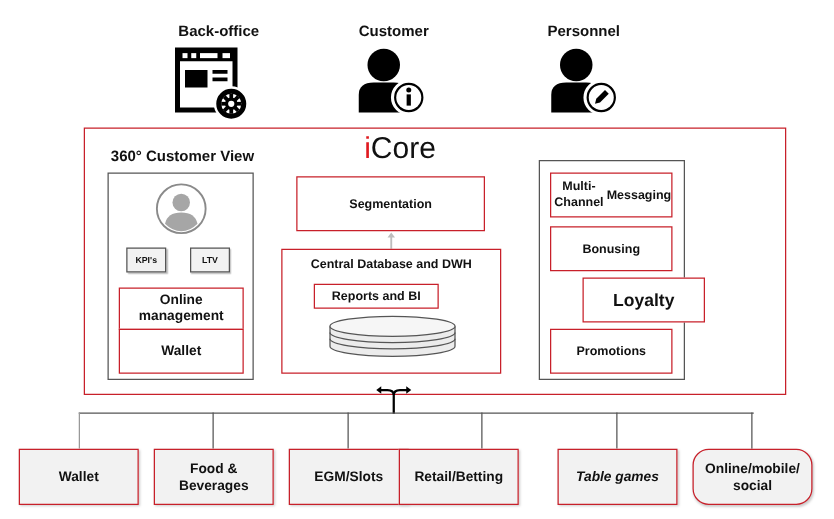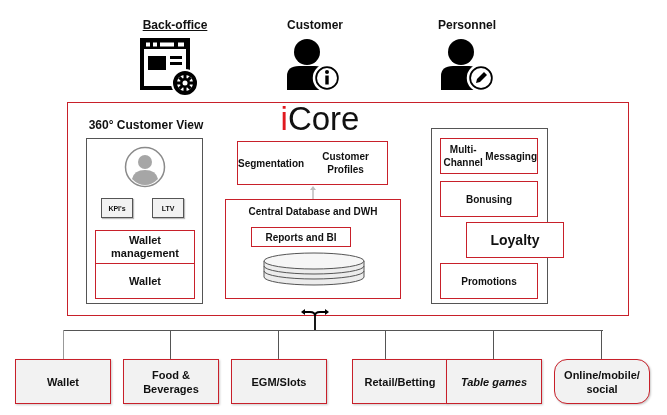--- a/index.html
+++ b/index.html
@@ -16,21 +16,21 @@
               font-size:7px; font-weight:bold; box-shadow:1px 1px 1px #bbb; }
   .bottombox { border:1.3px solid #c8202a; box-sizing:border-box; background:#f2f2f2;
                display:flex; align-items:center; justify-content:center; text-align:center;
                font-weight:bold; font-size:11px; line-height:14px; box-shadow:1px 1px 2px #ccc; }
   .line { position:absolute; background:#555; }
   svg { position:absolute; overflow:visible; }
 </style>
 </head>
 <body>
 
-<div class="abs top-title" style="left:120px;top:18px;text-decoration:underline;">Back-office</div>
+<div class="abs top-title" style="left:120px;top:18px;">Back-office</div>
 <div class="abs top-title" style="left:260px;top:18px;">Customer</div>
 <div class="abs top-title" style="left:412px;top:18px;">Personnel</div>
 
 <svg style="left:140px;top:38px;" width="60" height="60" viewBox="0 0 60 60">
   <rect x="2" y="2" width="46" height="48" fill="none" stroke="#000" stroke-width="4"></rect>
   <rect x="2" y="2" width="46" height="9" fill="#000"></rect>
   <rect x="6" y="4.5" width="4" height="4" fill="#fff"></rect>
   <rect x="13" y="4.5" width="4" height="4" fill="#fff"></rect>
   <rect x="20" y="4.5" width="14" height="4" fill="#fff"></rect>
   <rect x="38" y="4.5" width="6" height="4" fill="#fff"></rect>
@@ -60,37 +60,36 @@
 
 <svg style="left:441px;top:38px;" width="60" height="55" viewBox="0 0 60 55">
   <circle cx="20" cy="14" r="13" fill="#000"></circle>
   <path d="M0 52 L0 38 Q0 28 12 28 L28 28 Q40 28 40 38 L40 52 Z" fill="#000"></path>
   <circle cx="40" cy="40" r="13" fill="#000" stroke="#fff" stroke-width="2.5"></circle>
   <circle cx="40" cy="40" r="10" fill="#fff"></circle>
   <path d="M35 45 L36 41 L43 34 L46 37 L39 44 Z" fill="#000"></path>
 </svg>
 
 <div class="abs" style="left:67px;top:102px;width:562px;height:214px;border:1.3px solid #c8202a;box-sizing:border-box;"></div>
-<div class="abs" style="left:270px;top:104px;width:100px;text-align:center;font-size:33px;line-height:30px;"><span style="color:#e0191f;">i</span><span>Core</span></div>
+<div class="abs" style="left:270px;top:104px;width:100px;text-align:center;font-size:24px;line-height:30px;"><span style="color:#e0191f;">i</span><span>Core</span></div>
 
 <div class="abs" style="left:80px;top:118px;width:132px;font-weight:bold;font-size:12px;text-align:center;">360° Customer View</div>
 <div class="abs greybox" style="left:86px;top:138px;width:117px;height:166px;"></div>
 <svg style="left:124px;top:146px;" width="42" height="42" viewBox="0 0 42 42">
   <circle cx="21" cy="21" r="19.5" fill="#fff" stroke="#8a8a8a" stroke-width="1.5"></circle>
   <circle cx="21" cy="16" r="7" fill="#a6a6a6"></circle>
   <path d="M8 33 Q10 24 21 24 Q32 24 34 33 Q28 39 21 39 Q14 39 8 33 Z" fill="#a6a6a6"></path>
 </svg>
 <div class="abs smallbox" style="left:101px;top:198px;width:32px;height:20px;">KPI's</div>
 <div class="abs smallbox" style="left:152px;top:198px;width:32px;height:20px;">LTV</div>
-<div class="abs redbox lbl" style="left:95px;top:230px;width:100px;height:34px;">Wallet management</div>
+<div class="abs redbox lbl" style="left:95px;top:230px;width:100px;height:34px;">Online management</div>
 <div class="abs redbox lbl" style="left:95px;top:263px;width:100px;height:36px;">Wallet</div>
 
 <div class="abs redbox lbl" style="left:237px;top:141px;width:151px;height:44px;flex-direction:row;font-size:10px;">
   <span>Segmentation</span>
-  <span>Customer Profiles</span>
 </div>
 <svg style="left:308px;top:185px;" width="10" height="15" viewBox="0 0 10 15">
   <line x1="5" y1="14" x2="5" y2="3" stroke="#bdbdbd" stroke-width="1.5"></line>
   <path d="M2 5 L5 1 L8 5 Z" fill="#bdbdbd"></path>
 </svg>
 <div class="abs" style="left:225px;top:199px;width:176px;height:100px;border:1.3px solid #c8202a;box-sizing:border-box;"></div>
 <div class="abs lbl" style="left:225px;top:205px;width:176px;font-size:10px;">Central Database and DWH</div>
 <div class="abs redbox lbl" style="left:251px;top:227px;width:100px;height:20px;font-size:10px;">Reports and BI</div>
 <svg style="left:262px;top:252px;" width="104" height="36" viewBox="0 0 104 36">
   <path d="M2 9 L2 25 A50 8 0 0 0 102 25 L102 9" fill="#ececec" stroke="#555" stroke-width="1"></path>
@@ -118,18 +117,18 @@
 <div class="line" style="left:63px;top:330px;width:1.3px;height:29px;background:#999;"></div>
 <div class="line" style="left:170px;top:330px;width:1.3px;height:29px;"></div>
 <div class="line" style="left:278px;top:330px;width:1.3px;height:29px;"></div>
 <div class="line" style="left:385px;top:330px;width:1.3px;height:29px;"></div>
 <div class="line" style="left:493px;top:330px;width:1.3px;height:29px;"></div>
 <div class="line" style="left:601px;top:330px;width:1.3px;height:29px;"></div>
 
 <div class="abs bottombox" style="left:15px;top:359px;width:96px;height:45px;">Wallet</div>
 <div class="abs bottombox" style="left:123px;top:359px;width:96px;height:45px;">Food &amp; Beverages</div>
 <div class="abs bottombox" style="left:231px;top:359px;width:96px;height:45px;">EGM/Slots</div>
-<div class="abs bottombox" style="left:352px;top:359px;width:96px;height:45px;">Retail/Betting</div>
+<div class="abs bottombox" style="left:319px;top:359px;width:96px;height:45px;">Retail/Betting</div>
 <div class="abs bottombox" style="left:446px;top:359px;width:96px;height:45px;font-style:italic;">Table games</div>
 <div class="abs bottombox" style="left:554px;top:359px;width:96px;height:45px;flex-direction:column;border-radius:13px;">
   <span>Online/mobile/</span>
   <span>social</span>
 </div>
 
 </body></html>

